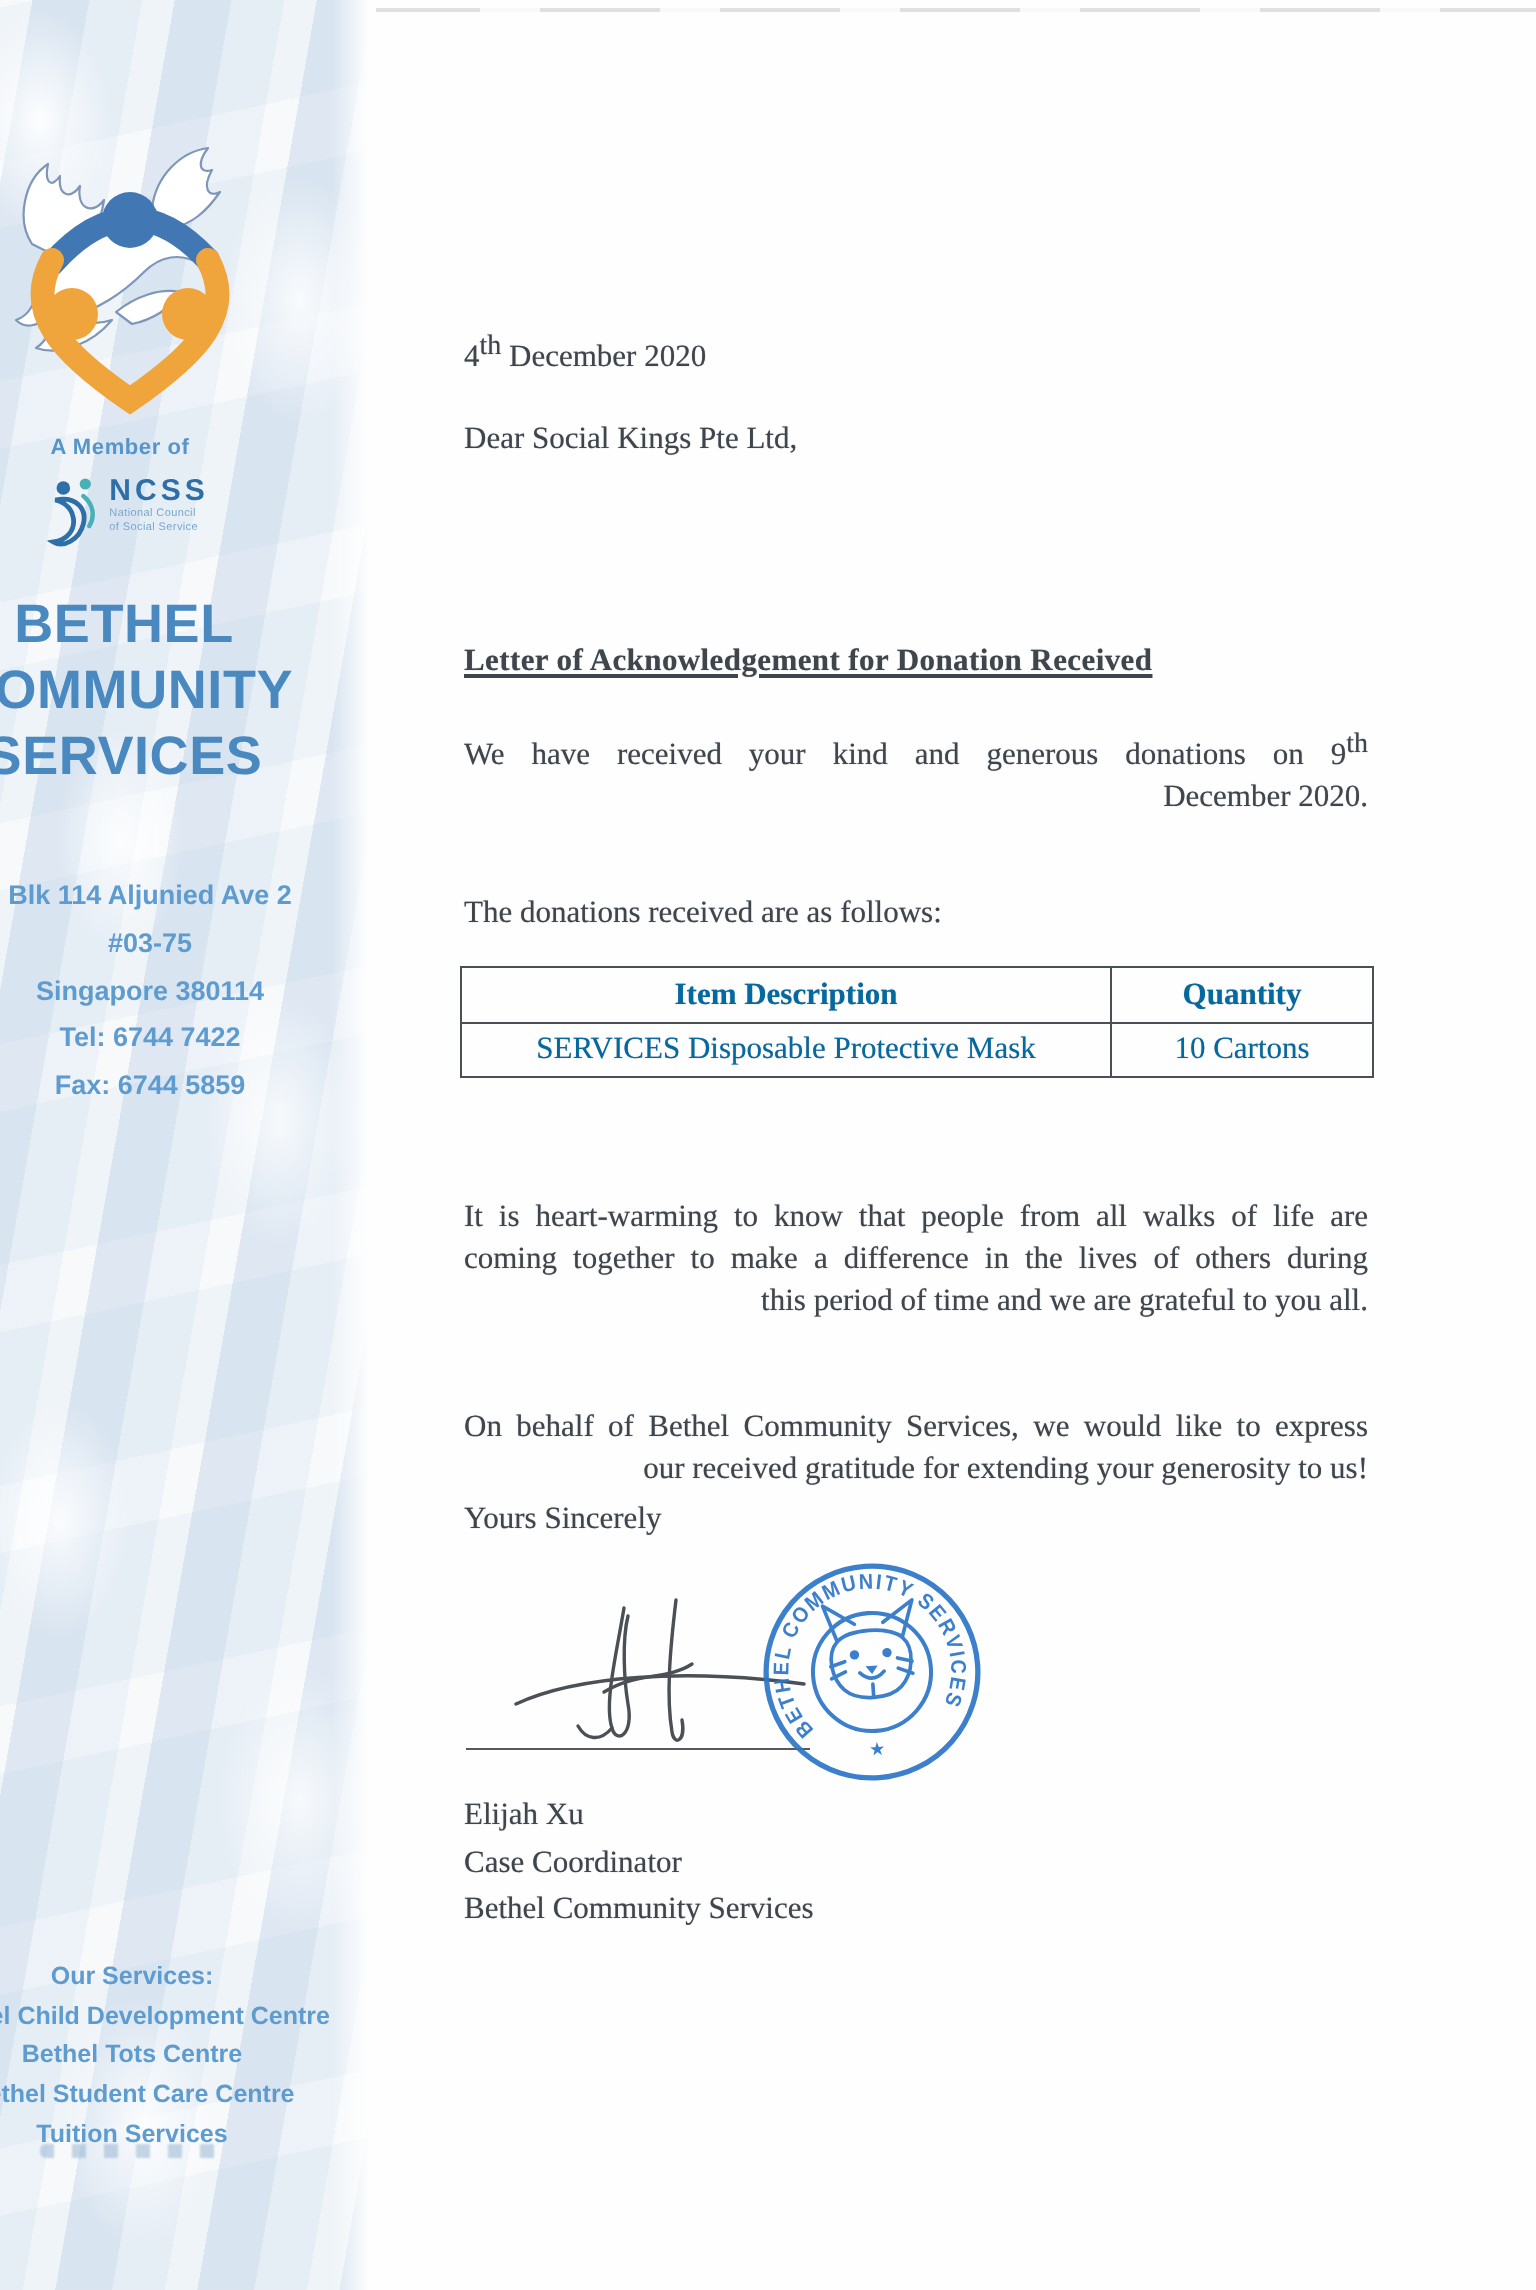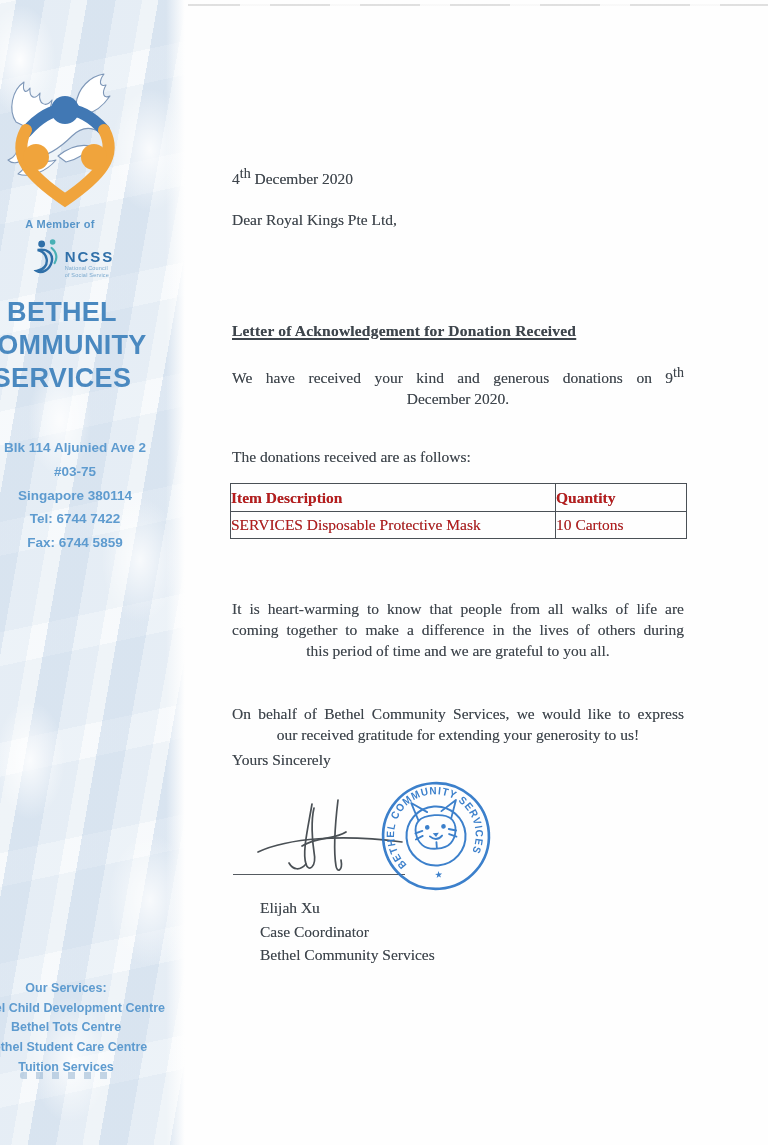--- a/index.html
+++ b/index.html
@@ -28,21 +28,21 @@
       repeating-linear-gradient(100deg, rgba(255,255,255,.35) 0 16px, rgba(205,220,236,.55) 16px 44px, rgba(227,236,245,.4) 44px 70px),
       repeating-linear-gradient(-12deg, rgba(255,255,255,0) 0 75px, rgba(255,255,255,.5) 75px 108px);
   }
   .sidebar::after{
     content:""; position:absolute; top:0; right:-2px; width:22px; height:100%;
     background:linear-gradient(to right, rgba(254,254,254,0), #fefefe 85%);
   }
   .side-center{ position:absolute; white-space:nowrap; transform:translateX(-50%); text-align:center;
     font-family:"Liberation Sans", sans-serif; }
   .member-label{ left:60px; top:218px; font-size:11px; font-weight:bold; color:#5795c9; letter-spacing:.3px;}
-  .ncss-block{ left:74px; top:238px; display:flex; align-items:flex-end; gap:5px;}
+  .ncss-block{ left:64px; top:238px; display:flex; align-items:flex-start; gap:5px;}
   .ncss-text{ text-align:left;}
   .ncss-name{ font-size:15px; font-weight:bold; color:#2f6fa8; letter-spacing:2px; line-height:16px;}
   .ncss-sub{ font-size:5.5px; color:#79a8cd; line-height:6.5px; letter-spacing:.2px;}
   .org-name{ left:62px; top:296px; font-size:27px; font-weight:bold; color:#4a89c0; line-height:33px; letter-spacing:.3px;}
   .address{ left:75px; top:436px; font-size:13.5px; color:#5e9bcf; line-height:23.8px; font-weight:bold;}
   .services{ left:66px; top:979px; font-size:12.5px; color:#5e9bcf; line-height:19.7px; font-weight:bold;}
   .cropped-line{
     position:absolute; left:20px; top:1072px; width:96px; height:7px; opacity:.5; filter:blur(.4px);
     background:repeating-linear-gradient(90deg, #8fb0cf 0 7px, rgba(255,255,255,0) 7px 16px);
     border-radius:3px;
@@ -51,24 +51,24 @@
   
   .letter{
     position:absolute; left:232px; top:0; width:452px;
     color:#3e454c; font-size:15.5px;
     text-shadow:0 0 .5px rgba(62,69,76,.55);
   }
   .abs{ position:absolute; left:0; right:0;}
   sup{ font-size:14px; vertical-align:super; line-height:0;}
   .subject{ font-weight:bold; text-decoration:underline; text-decoration-thickness:1.5px; text-underline-offset:2px; letter-spacing:.2px;margin-top:12px;}
   .jline{ text-align:justify; text-align-last:justify; line-height:21px;}
-  .pline{ text-align:center; line-height:21px;}
+  .pline{ text-align:right; line-height:21px;}
   .donation-table{ border-collapse:collapse; width:456px; table-layout:fixed;}
   .donation-table th,.donation-table td{
-    border:1.7px solid #4a5056; text-align:left; padding:0; font-size:15.5px; color:#b91c1c;
+    border:1.7px solid #4a5056; text-align:center; padding:0; font-size:15.5px; color:#0369a1;
   }
   .donation-table th{ height:27px; font-weight:bold;}
   .donation-table td{ height:26px; font-weight:normal;}
   .col-desc{ width:325px;} .col-qty{ width:131px;}
   .sig-line{ position:absolute; left:1px; top:874px; width:172px; border-top:1.6px solid #555a60;}
   .signer{ line-height:23.5px;}
   .stamp{ position:absolute; left:379px; top:779px; transform:rotate(-4deg); opacity:.93;}
 </style>
 </head>
 <body>
@@ -140,21 +140,21 @@
     </div>
     <div class="cropped-line"></div>
   </div>
 
   <div class="letter">
 
     <div class="abs" style="top:170px;">
       <span>4</span><sup>th</sup><span> December 2020</span>
     </div>
 
-    <div class="abs" style="top:211px;">Dear Royal Kings Pte Ltd,</div>
+    <div class="abs" style="top:211px;">Dear Social Kings Pte Ltd,</div>
 
     <div class="abs subject" style="top:310px;">Letter of Acknowledgement for Donation Received</div>
 
     <div class="abs" style="top:367px;">
       <div class="jline"><span>We have received your kind and generous donations on 9</span><sup>th</sup></div>
       <div class="pline">December 2020.</div>
     </div>
 
     <div class="abs" style="top:448px;">The donations received are as follows:</div>
 
@@ -192,21 +192,21 @@
       <g fill="none" stroke="#4a5055" stroke-width="1.7" stroke-linecap="round">
         <path d="M8,60 C38,46 92,42 152,50"></path>
         <path d="M62,12 C58,36 52,60 56,72 C58,80 67,76 64,60 C62,48 61,28 64,16"></path>
         <path d="M88,8 C85,33 83,56 86,74 C87,81 93,79 91,68"></path>
         <path d="M52,54 C68,44 84,48 96,40"></path>
         <path d="M56,72 C50,79 43,78 39,71"></path>
       </g>
     </svg>
     <div class="sig-line"></div>
 
-    <div class="abs signer" style="top:896px;margin-left:28px;">
+    <div class="abs signer" style="top:896px;">
       <div>Elijah Xu</div>
       <div>Case Coordinator</div>
       <div>Bethel Community Services</div>
     </div>
   </div>
 
   <svg class="stamp" width="114" height="114" viewBox="0 0 112 112">
     <g stroke="#2e77c8" fill="none">
       <circle cx="56" cy="56" r="52" stroke-width="2.6"></circle>
       <circle cx="56" cy="56" r="29" stroke-width="2"></circle>

